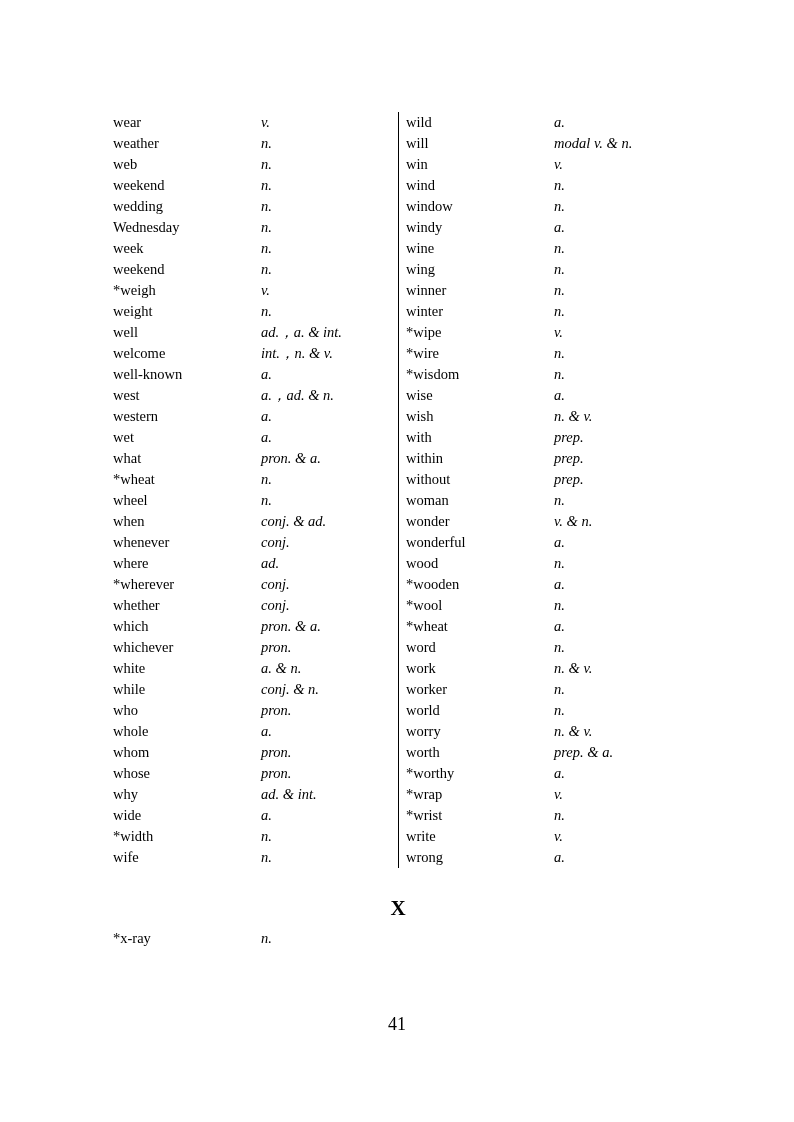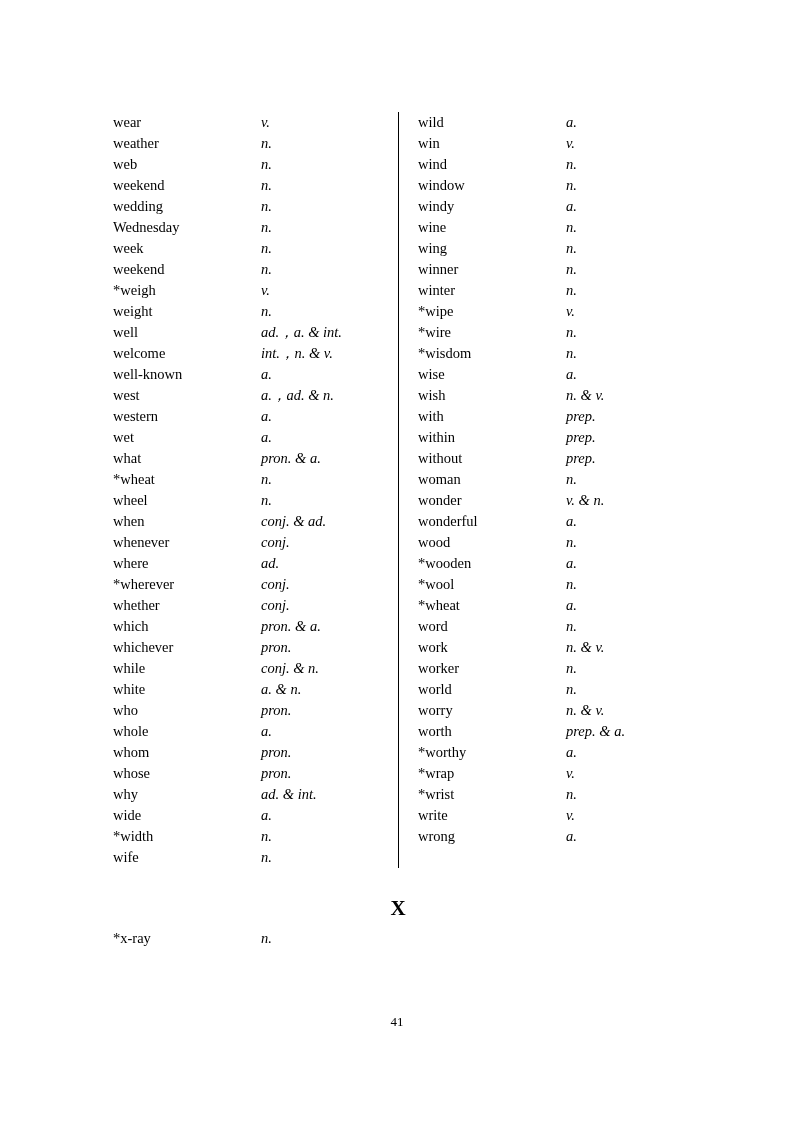--- a/index.html
+++ b/index.html
@@ -27,21 +27,21 @@
     top: 112px;
     width: 570px;
     display: flex;
   }
   .col {
     width: 285px;
     box-sizing: border-box;
   }
   .col.right {
     border-left: 1px solid #000000;
-    padding-left: 19px;
+    padding-left: 7px;
   }
   .entry {
     display: flex;
     flex-direction: row;
     height: 21px;
     line-height: 21px;
     font-size: 14.5px;
   }
   .word {
     width: 148px;
@@ -67,21 +67,21 @@
     left: 113px;
     top: 928px;
     width: 285px;
   }
   .page-number {
     position: absolute;
     left: 0;
     top: 1014px;
     width: 794px;
     text-align: center;
-    font-size: 13px;
+    font-size: 18px;
   }
 </style>
 </head>
 <body>
 
 <div class="page">
 
   <div class="columns">
     <div class="col left" id="left-col">
         <div class="entry">
@@ -182,28 +182,28 @@
         </div>
         <div class="entry">
           <span class="word">which</span>
           <span class="pos">pron. &amp; a.</span>
         </div>
         <div class="entry">
           <span class="word">whichever</span>
           <span class="pos">pron.</span>
         </div>
         <div class="entry">
+          <span class="word">white</span>
+          <span class="pos">a. &amp; n.</span>
+        </div>
+        <div class="entry">
           <span class="word">while</span>
           <span class="pos">conj. &amp; n.</span>
         </div>
         <div class="entry">
-          <span class="word">white</span>
-          <span class="pos">a. &amp; n.</span>
-        </div>
-        <div class="entry">
           <span class="word">who</span>
           <span class="pos">pron.</span>
         </div>
         <div class="entry">
           <span class="word">whole</span>
           <span class="pos">a.</span>
         </div>
         <div class="entry">
           <span class="word">whom</span>
           <span class="pos">pron.</span>
@@ -226,20 +226,24 @@
         </div>
         <div class="entry">
           <span class="word">wife</span>
           <span class="pos">n.</span>
         </div>
       </div>
     <div class="col right" id="right-col">
         <div class="entry">
           <span class="word">wild</span>
           <span class="pos">a.</span>
+        </div>
+        <div class="entry">
+          <span class="word">will</span>
+          <span class="pos">modal v. &amp; n.</span>
         </div>
         <div class="entry">
           <span class="word">win</span>
           <span class="pos">v.</span>
         </div>
         <div class="entry">
           <span class="word">wind</span>
           <span class="pos">n.</span>
         </div>
         <div class="entry">

